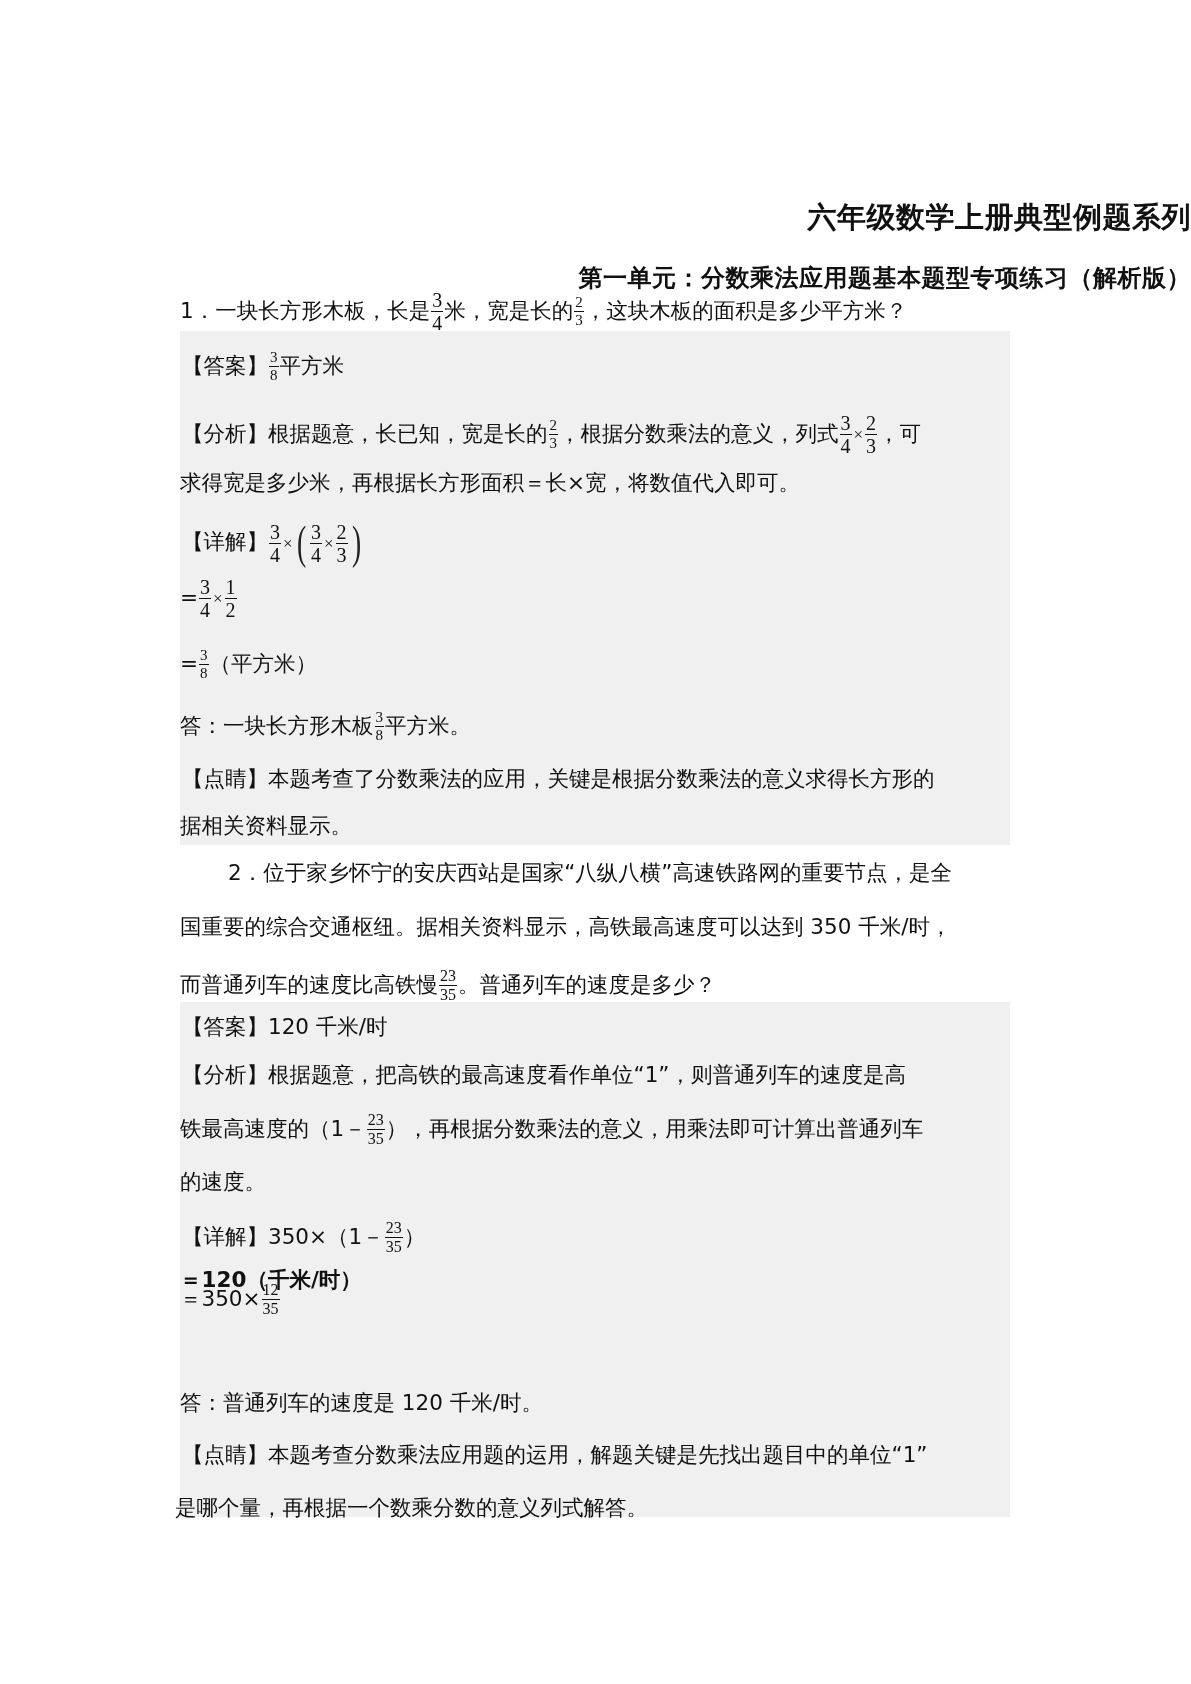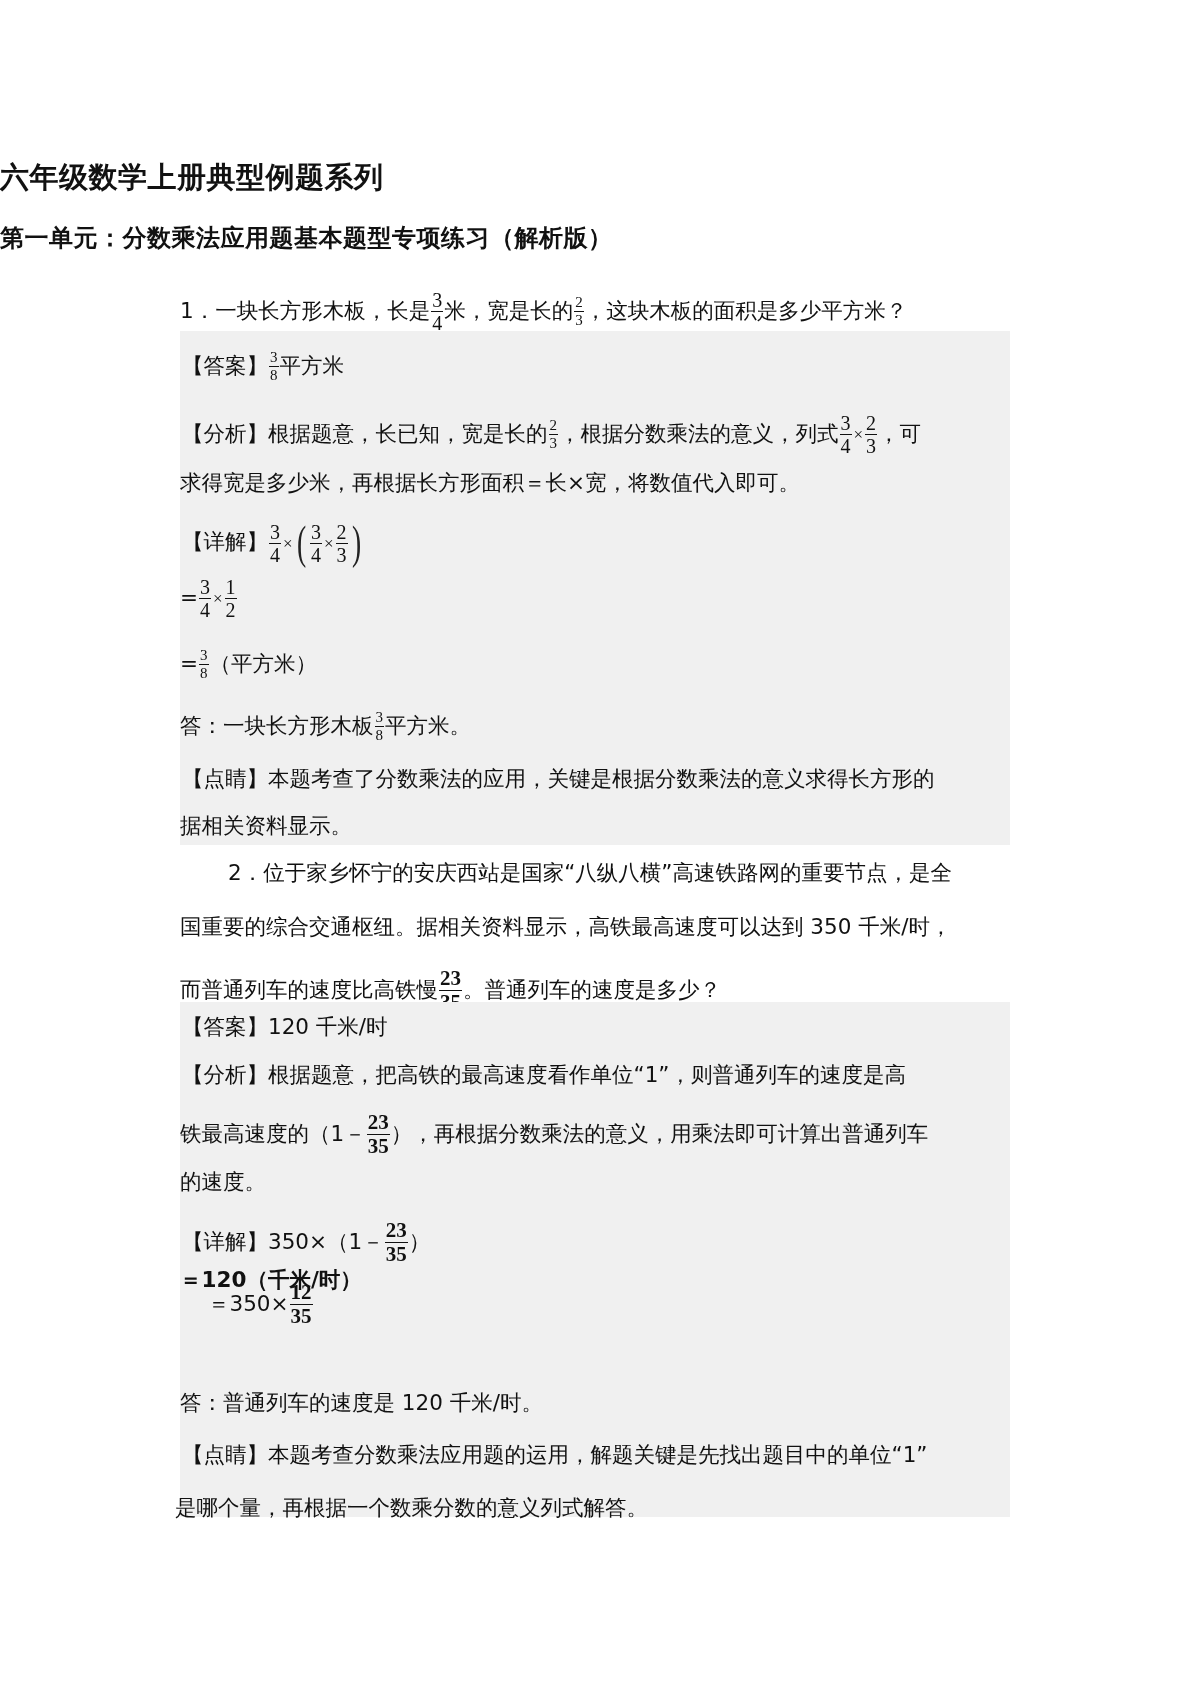--- a/index.html
+++ b/index.html
@@ -1,29 +1,29 @@
 <!DOCTYPE html>
 <html><head>
 <meta charset="utf-8">
 <style>
   html, body { margin: 0; padding: 0; background: #ffffff; }
   body { width: 1191px; height: 1684px; position: relative; overflow: hidden;
          font-family: "DejaVu Sans", "Liberation Sans", sans-serif; color: #111; }
-  .title { position: absolute; left: 0; width: 1191px; text-align: left; font-weight: bold; }
+  .title { position: absolute; left: 0; width: 1191px; text-align: right; font-weight: bold; margin-top: 40px; }
   .t1 { top: 158px; font-size: 29px; letter-spacing: 0.5px; }
   .t2 { top: 222px; font-size: 24px; letter-spacing: 0.5px; }
   .box { position: absolute; left: 180px; width: 830px; background: #f0f0f0; }
   .line { position: absolute; left: 182px; font-size: 21.5px; white-space: nowrap; line-height: 1; }
   .line .f, .frac { display: inline-flex; flex-direction: column; align-items: center;
          vertical-align: middle; font-family: "Liberation Serif", "DejaVu Serif", serif; line-height: 1; margin: 0 1px; }
   .frac .n { border-bottom: 1px solid #111; padding: 0 1px 1px; }
   .frac .d { padding-top: 1px; }
   .frac.sm { font-size: 15px; }
   .frac.md { font-size: 20px; }
-  .frac.lg { font-size: 21px; font-weight: bold; }
+  .frac.lg { font-size: 16px; }
   .op { font-family: "Liberation Serif", serif; font-size: 17px; vertical-align: middle; margin: 0 1px; }
   .paren { font-family: "Liberation Serif", serif; font-size: 46px; font-weight: 100; vertical-align: middle; transform: scaleX(0.6); display: inline-block; line-height: 1; color: #222; }
 </style>
 </head>
 <body>
 
 <div class="title t1">六年级数学上册典型例题系列</div>
 <div class="title t2">第一单元：分数乘法应用题基本题型专项练习（解析版）</div>
 
 <div class="line" style="top:290px; left:180px;">
@@ -126,21 +126,21 @@
     </span><span>），再根据分数乘法的意义，用乘法即可计算出普通列车</span>
 </div>
 <div class="line" style="top:1171px; left:180px;">的速度。</div>
 
 <div class="line" style="top:1220px;">
   <span>【详解】</span><span>350×（1－</span><span class="frac lg">
       <span class="n">23</span>
       <span class="d">35</span>
     </span><span>）</span>
 </div>
-<div class="line" style="top:1282px; left:180px;padding-left:28px;">
+<div class="line" style="top:1282px; left:180px;">
   <span>＝350×</span><span class="frac lg">
       <span class="n">12</span>
       <span class="d">35</span>
     </span>
 </div>
 <div class="line" style="top:1269px; left:180px;font-weight:bold;">＝120（千米/时）</div>
 
 <div class="line" style="top:1392px; left:180px;">答：普通列车的速度是 120 千米/时。</div>
 
 <div class="line" style="top:1444px;">

